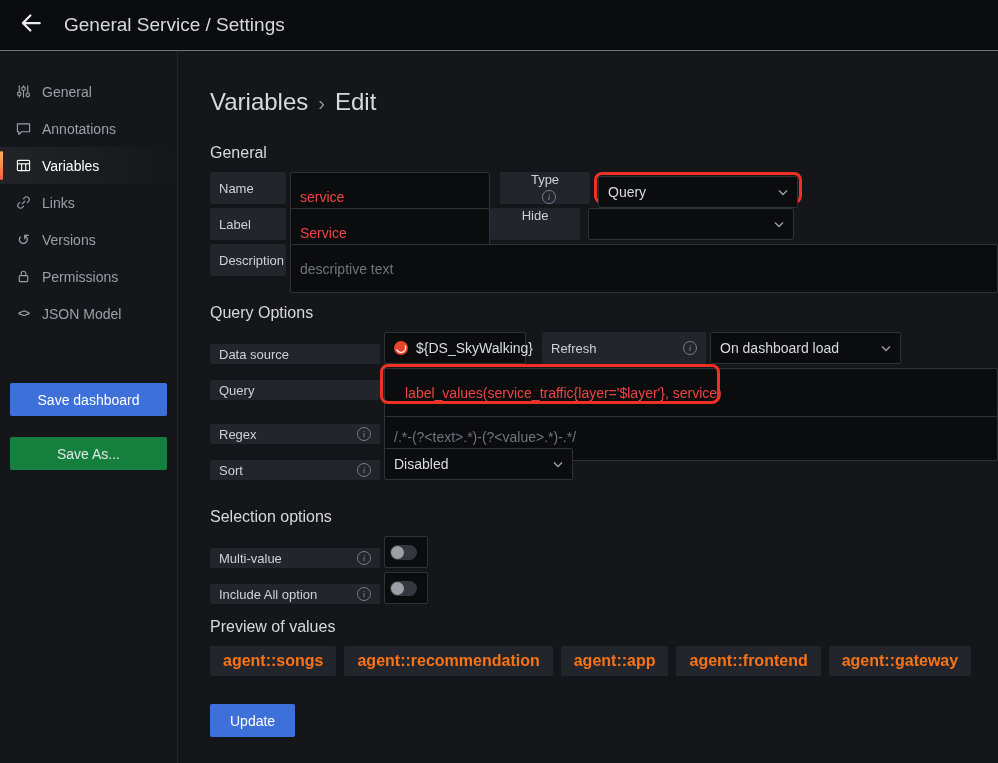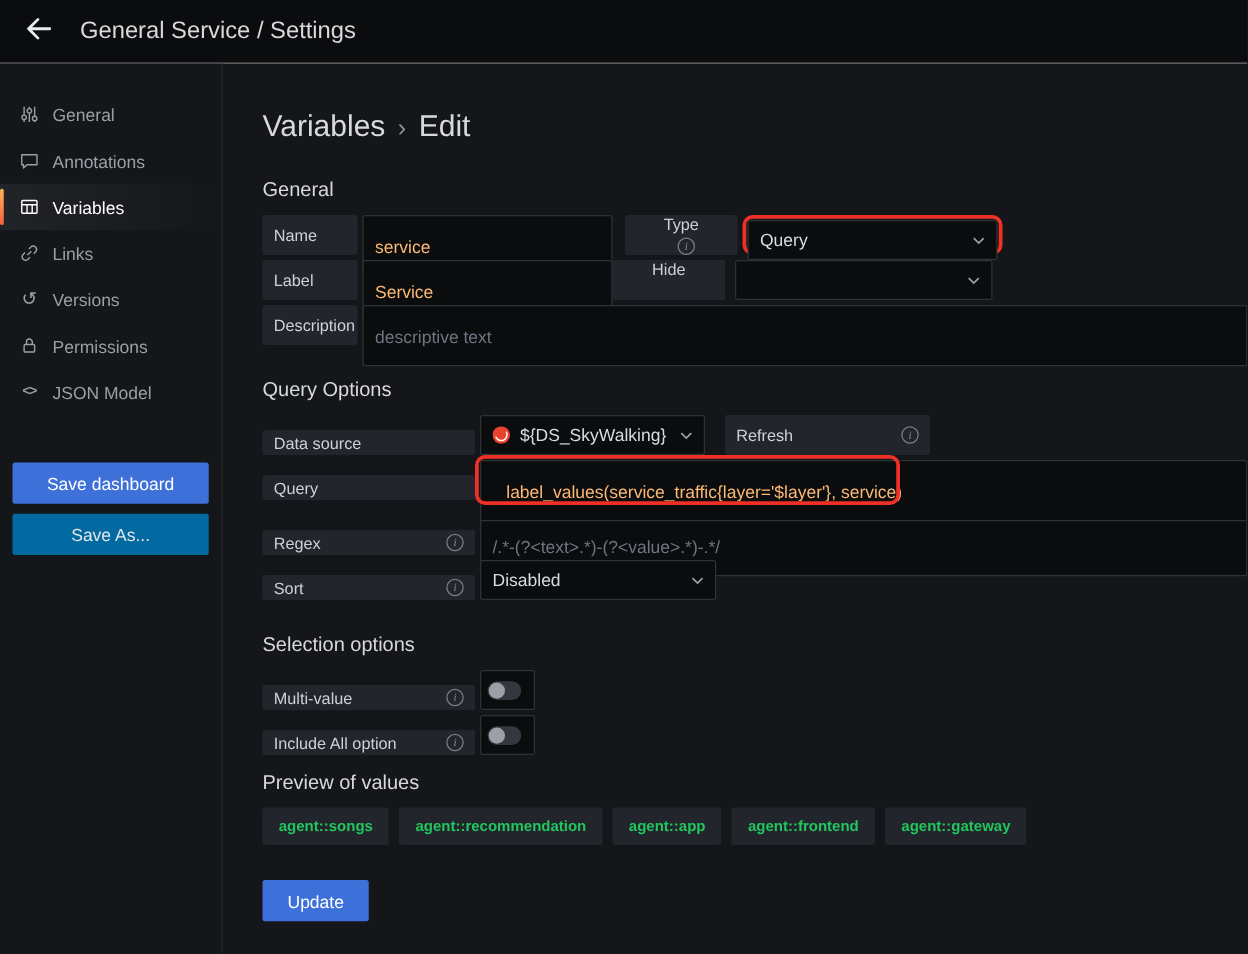--- a/index.html
+++ b/index.html
@@ -48,24 +48,24 @@
     background: linear-gradient(180deg, #ffb357, var(--active-accent));
   }
   .nav-icon { width: 17px; height: 17px; display: flex; align-items: center; justify-content: center; flex-shrink: 0; }
   .nav-icon svg { width: 15px; height: 15px; stroke: currentColor; fill: none; stroke-width: 1.2; stroke-linejoin: round; }
   .glyph-icon { font-size: 15px; line-height: 1; }
   .code-icon { font-family: "Liberation Mono", monospace; font-size: 11px; font-weight: 700; letter-spacing: -1px; }
   .sidebar-buttons { margin: 38px 10px 0; display: flex; flex-direction: column; gap: 8px; }
   .btn {
     height: 33px; border: none; border-radius: 2px;
     font-size: 14px; font-weight: 500; font-family: inherit; cursor: pointer;
-    display: flex; align-items: center; justify-content: center; color: #fff;
+    display: flex; align-items: center; justify-content: center; color: #fff; margin-top: 13px;
   }
   .btn-primary { background: var(--primary); }
-  .btn-secondary { background: #0369a1; color: #e3e6ea; }
+  .btn-secondary { background: #15803d; color: #e3e6ea; }
 
   
   .main { flex: 1; padding: 37px 0 0 32px; overflow: hidden; }
   .breadcrumb { display: flex; align-items: center; gap: 10px; font-size: 24px; color: #d8d9da; }
   .breadcrumb .crumb-link { cursor: pointer; }
   .breadcrumb .sep { color: #8e949b; font-size: 20px; padding-top: 2px; }
   .section-heading { font-size: 16px; font-weight: 500; color: #d8d9da; margin: 28px 0 10px; }
 
   .form-row { display: flex; align-items: stretch; margin-bottom: 4px; height: 32px; }
   .lbl {
@@ -76,21 +76,21 @@
   .w97 { width: 76px; } .w90 { width: 90px; flex-direction: column; } .w167 { width: 170px; margin-top: 12px; } .w164 { width: 164px; }
   .info {
     width: 14px; height: 14px; border-radius: 50%;
     border: 1px solid #787e86; color: #8a9097;
     font-size: 9px; font-style: italic; font-family: "Liberation Serif", serif;
     display: flex; align-items: center; justify-content: center;
     margin-left: 8px; flex-shrink: 0; cursor: default;
   }
   .input {
     background: #0b0c0e; border: 1px solid #2c3235; border-radius: 2px;
-    color: #fdba74; font-size: 14px; font-family: inherit;
+    color: #ef4444; font-size: 14px; font-family: inherit;
     padding: 0 9px; height: 49px; outline: none;
   }
   .input::placeholder { color: #6e7580; }
   .select {
     background: #0b0c0e; border: 1px solid #2c3235; border-radius: 2px;
     display: flex; align-items: center; justify-content: space-between;
     padding: 0 9px; font-size: 14px; color: #d8dce1; cursor: pointer; height: 32px;
   }
   .chev { width: 10px; height: 7px; flex-shrink: 0; margin-left: 8px; }
   .chev svg { display: block; width: 10px; height: 7px; stroke: #9aa0a6; fill: none; stroke-width: 1.4; }
@@ -108,21 +108,21 @@
     border: 1px solid #2c3235; border-radius: 2px;
     display: flex; align-items: center; padding-left: 5px; cursor: pointer;
   }
   .toggle-track { width: 27px; height: 15px; background: #34373d; border-radius: 8px; position: relative; }
   .toggle-knob { position: absolute; left: 1px; top: 1px; width: 13px; height: 13px; border-radius: 50%; background: #9aa0a6; }
 
   .chips { display: flex; gap: 8px; margin-top: 8px; }
   .chip {
     background: #22252b; border-radius: 2px; padding: 0 13px; height: 30px;
     display: flex; align-items: center;
-    font-size: 12px; font-weight: 700; color: #22c55e;
+    font-size: 16px; font-weight: 700; color: #f97316;
   }
   .update-btn { margin-top: 28px; padding: 0 20px; width: auto; display: inline-flex; }
 
   .ds-icon { width: 14px; height: 14px; margin-right: 8px; flex-shrink: 0; }
   .ds-icon svg { display: block; width: 14px; height: 14px; }
   .ds-text { font-weight: 500; }
   .flex-center { display: flex; align-items: center; }
 </style>
 </head>
 <body>
@@ -264,39 +264,47 @@
       <input class="input" style="flex: 1 1 0%;" placeholder="descriptive text">
     </div>
 
     
     <div class="section-heading">Query Options</div>
 
     <div class="form-row">
       <div class="lbl w167">
         <span>Data source</span>
       </div>
-      <div class="select" style="width:180px">
+      <div class="select" style="width:142px">
         <span class="flex-center">
           <span class="ds-icon">
             <svg viewBox="0 0 14 14">
               <circle cx="7" cy="7" r="7" style="fill:var(--ds-brand,#e8432e)"></circle>
               <path d="M2.8 8.8 a4.6 4.6 0 0 0 8.4 -4" stroke="#ffffff" stroke-width="1.2" fill="none" stroke-linecap="round"></path>
             </svg>
           </span>
           <span class="ds-text">${DS_SkyWalking}</span>
         </span>
         <span class="chev">
             <svg viewBox="0 0 10 7">
               <path d="M1 1.5 L5 5.5 L9 1.5"></path>
             </svg>
           </span>
       </div>
       <div class="lbl w164" style="margin-left:16px">
         <span>Refresh</span>
         <span class="info">i</span>
+      </div>
+      <div class="select" style="width:191px">
+        <span>On dashboard load</span>
+        <span class="chev">
+            <svg viewBox="0 0 10 7">
+              <path d="M1 1.5 L5 5.5 L9 1.5"></path>
+            </svg>
+          </span>
       </div>
     </div>
 
     <div class="form-row">
       <div class="lbl w167">
         <span>Query</span>
       </div>
       <div class="query-wrap">
         <input class="input" value="label_values(service_traffic{layer='$layer'}, service)" style="">
         <div class="query-hl"></div>

